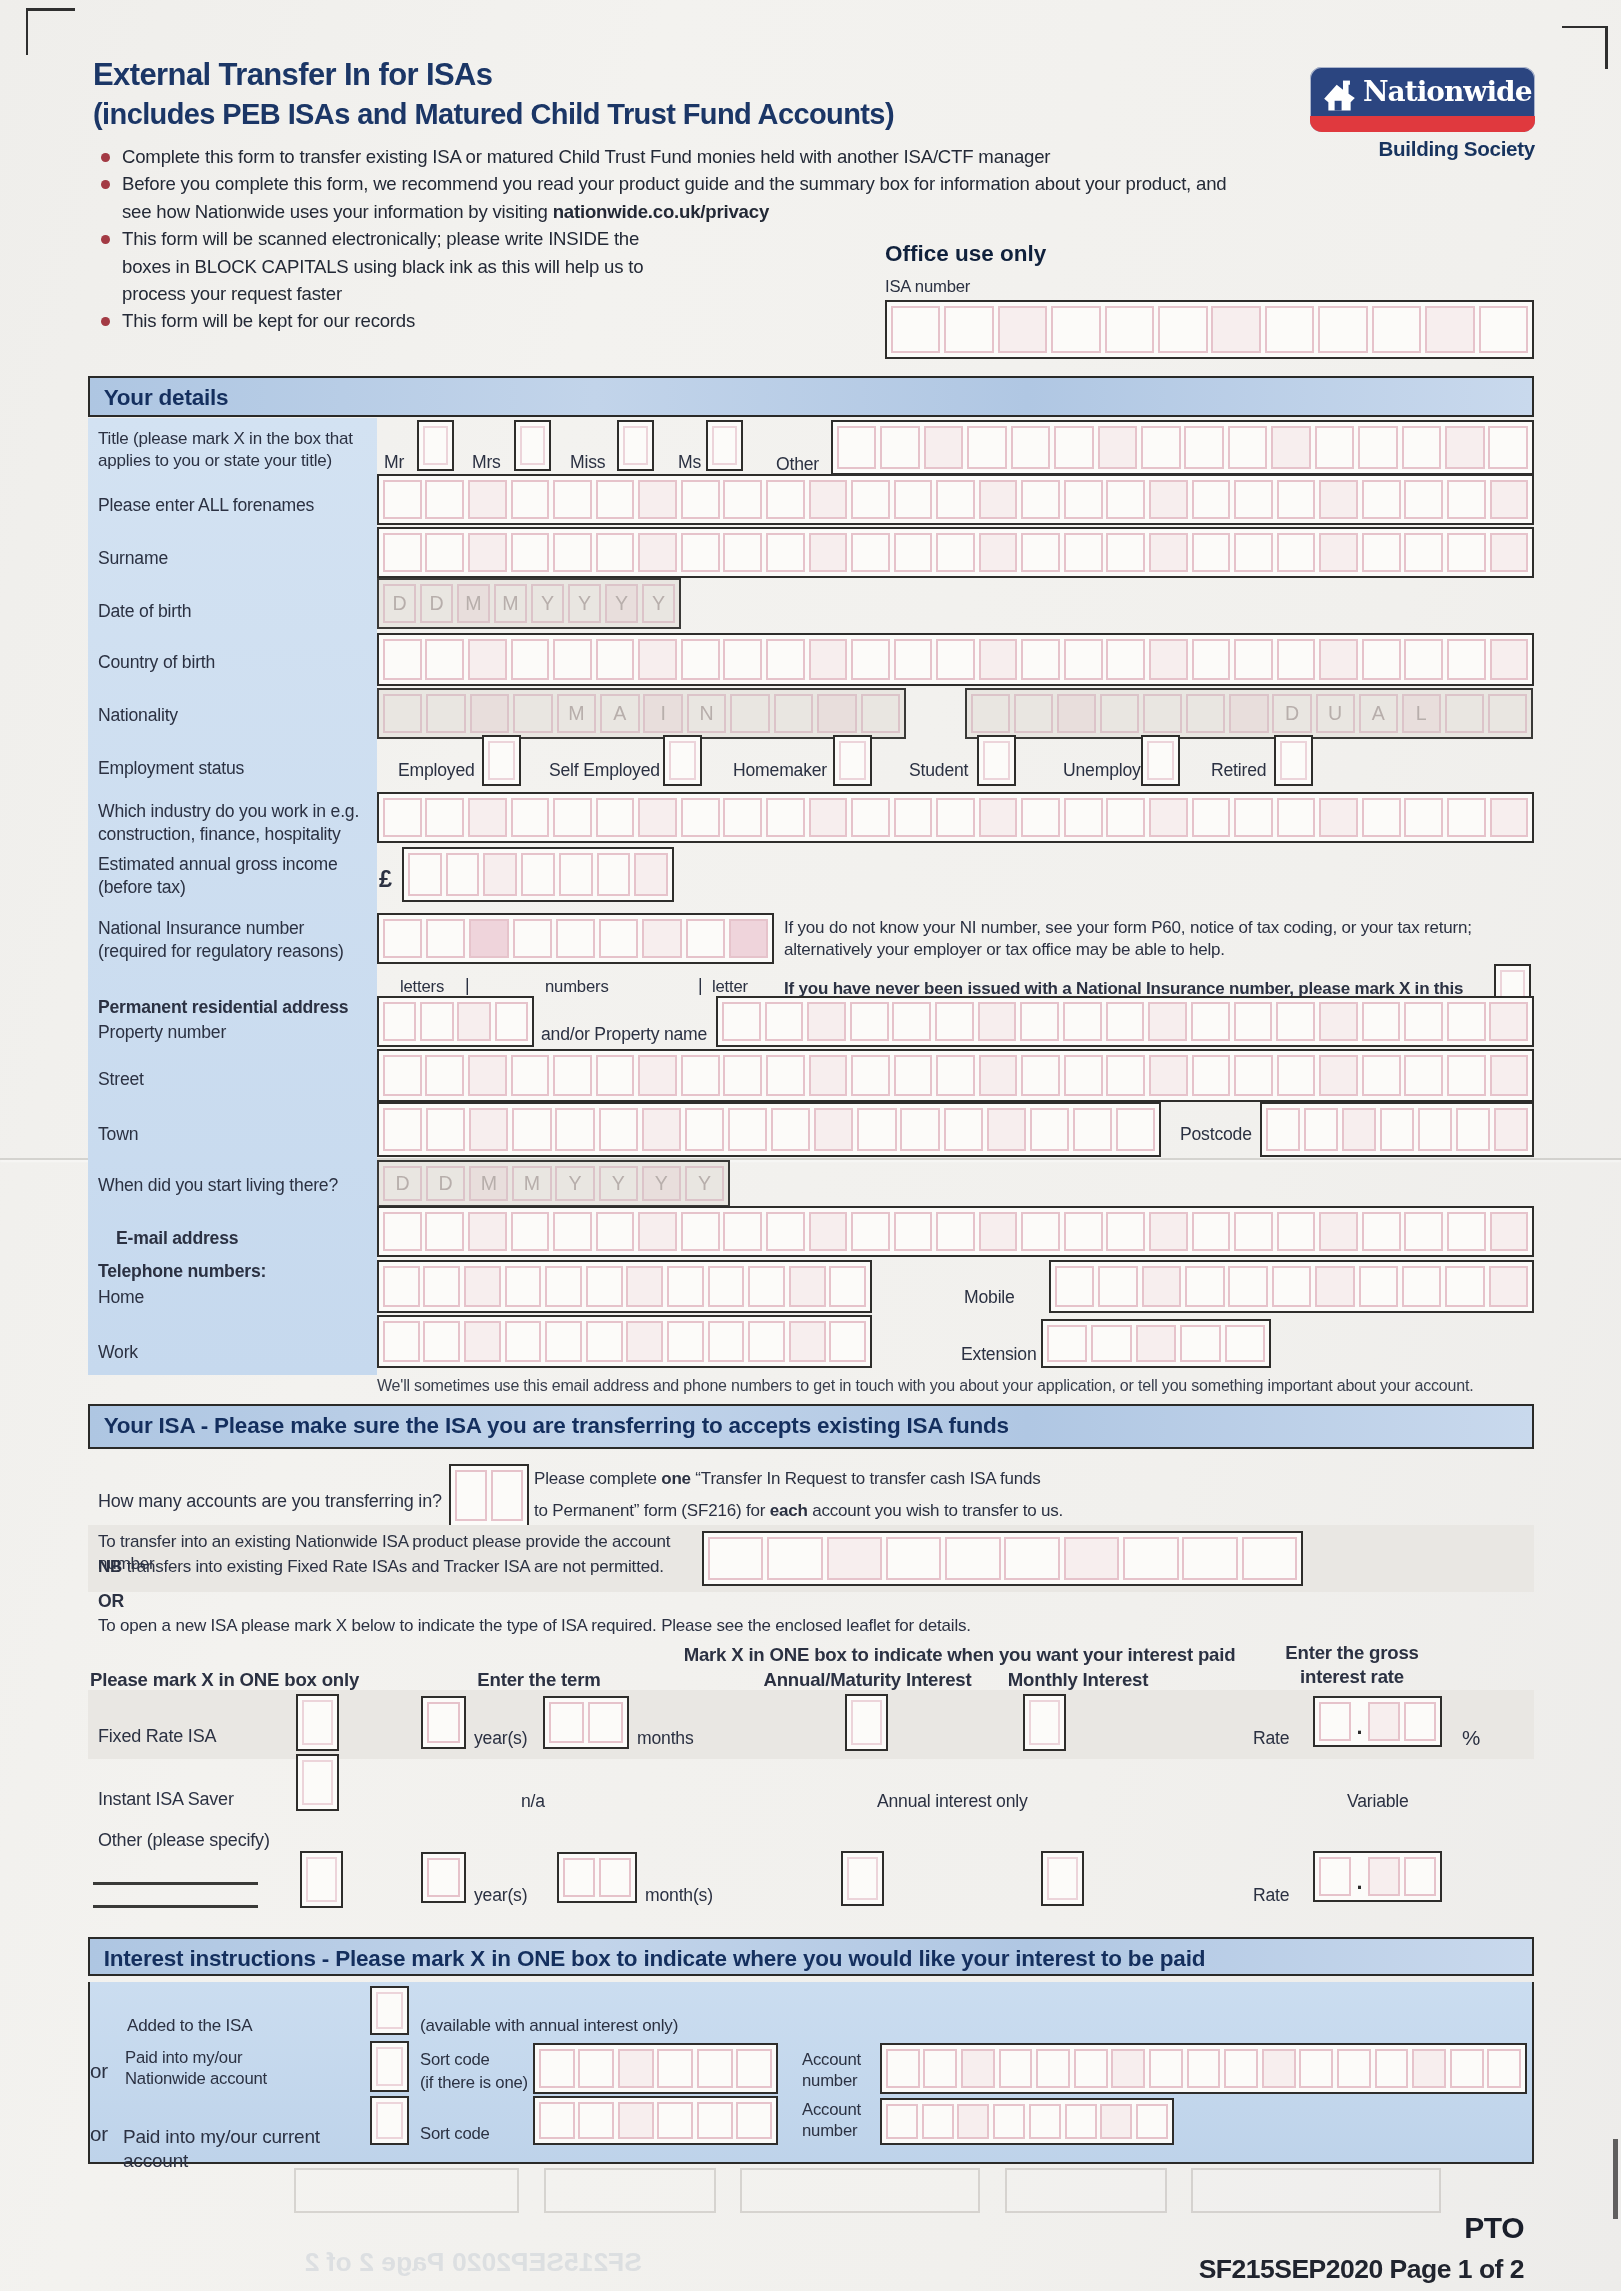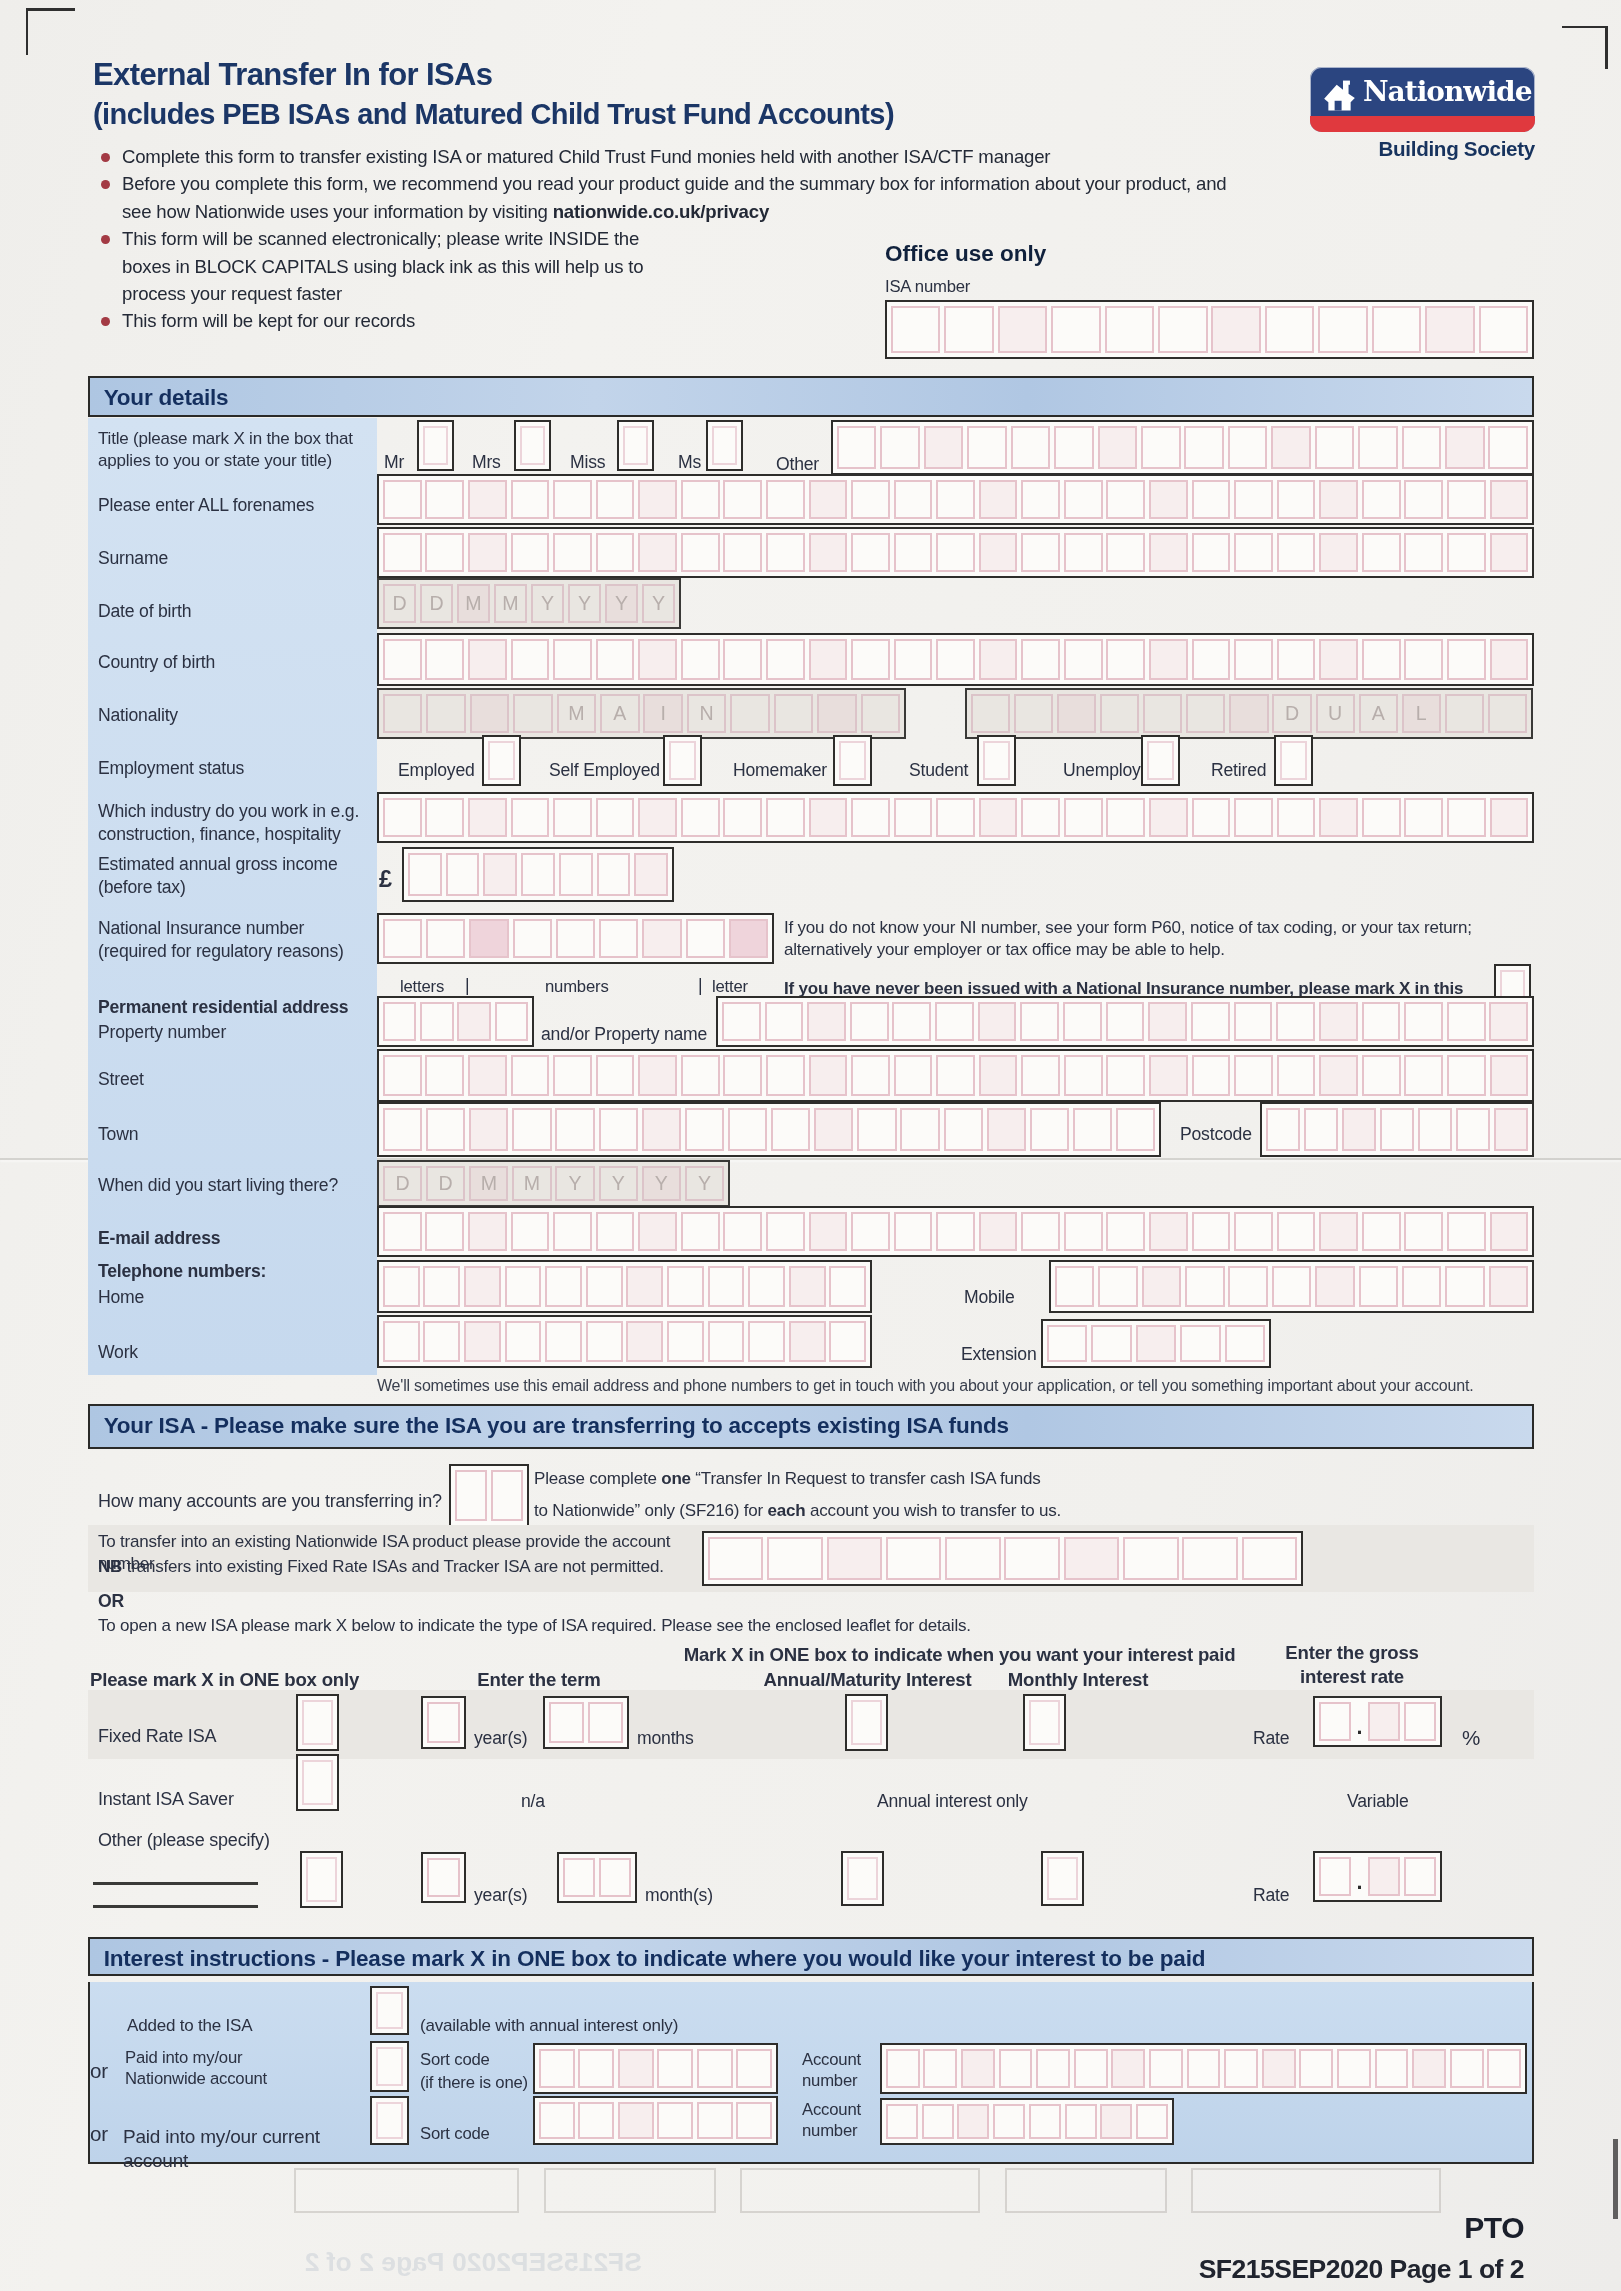--- a/index.html
+++ b/index.html
@@ -438,21 +438,21 @@
         <span class="cell">D</span>
         <span class="cell">D</span>
         <span class="cell">M</span>
         <span class="cell">M</span>
         <span class="cell">Y</span>
         <span class="cell">Y</span>
         <span class="cell">Y</span>
         <span class="cell">Y</span>
       </div>
 
-    <div class="lbl b" style="left:98px;top:1227px;">E-mail address</div>
+    <div class="lbl b" style="left:116px;top:1227px;">E-mail address</div>
     <div class="cbox" style="left:377px;top:1206px;width:1157px;height:51px;">
         <span class="cell"></span>
         <span class="cell"></span>
         <span class="cell"></span>
         <span class="cell"></span>
         <span class="cell"></span>
         <span class="cell"></span>
         <span class="cell"></span>
         <span class="cell"></span>
         <span class="cell"></span>
@@ -538,21 +538,21 @@
 
     <div class="lbl" style="left:98px;top:1490px;font-size:18px;">How many accounts are you transferring in?</div>
     <div class="cbox" style="left:449px;top:1464px;width:80px;height:63px;">
         <span class="cell"></span>
         <span class="cell"></span>
       </div>
     <div class="lbl" style="left:534px;top:1468px;width:627px;font-size:17px;">
       <span>Please complete </span><span class="b">one</span><span> “Transfer In Request to transfer cash ISA funds</span>
     </div>
     <div class="lbl" style="left:534px;top:1500px;width:627px;font-size:17px;">
-      <span>to Nationwide” only (SF216) for </span><span class="b">each</span><span> account you wish to transfer to us.</span>
+      <span>to Permanent” form (SF216) for </span><span class="b">each</span><span> account you wish to transfer to us.</span>
     </div>
 
     <div class="abs" style="left:88px;top:1525px;width:1446px;height:67px;background:#e9e7e3;"></div>
     <div class="lbl" style="left:98px;top:1531px;width:608px;font-size:17px;">To transfer into an existing Nationwide ISA product please provide the account number</div>
     <div class="lbl" style="left:98px;top:1556px;width:608px;font-size:17px;">
       <span class="b">NB</span><span> transfers into existing Fixed Rate ISAs and Tracker ISA are not permitted.</span>
     </div>
     <div class="cbox" style="left:702px;top:1531px;width:601px;height:55px;">
         <span class="cell"></span>
         <span class="cell"></span>

